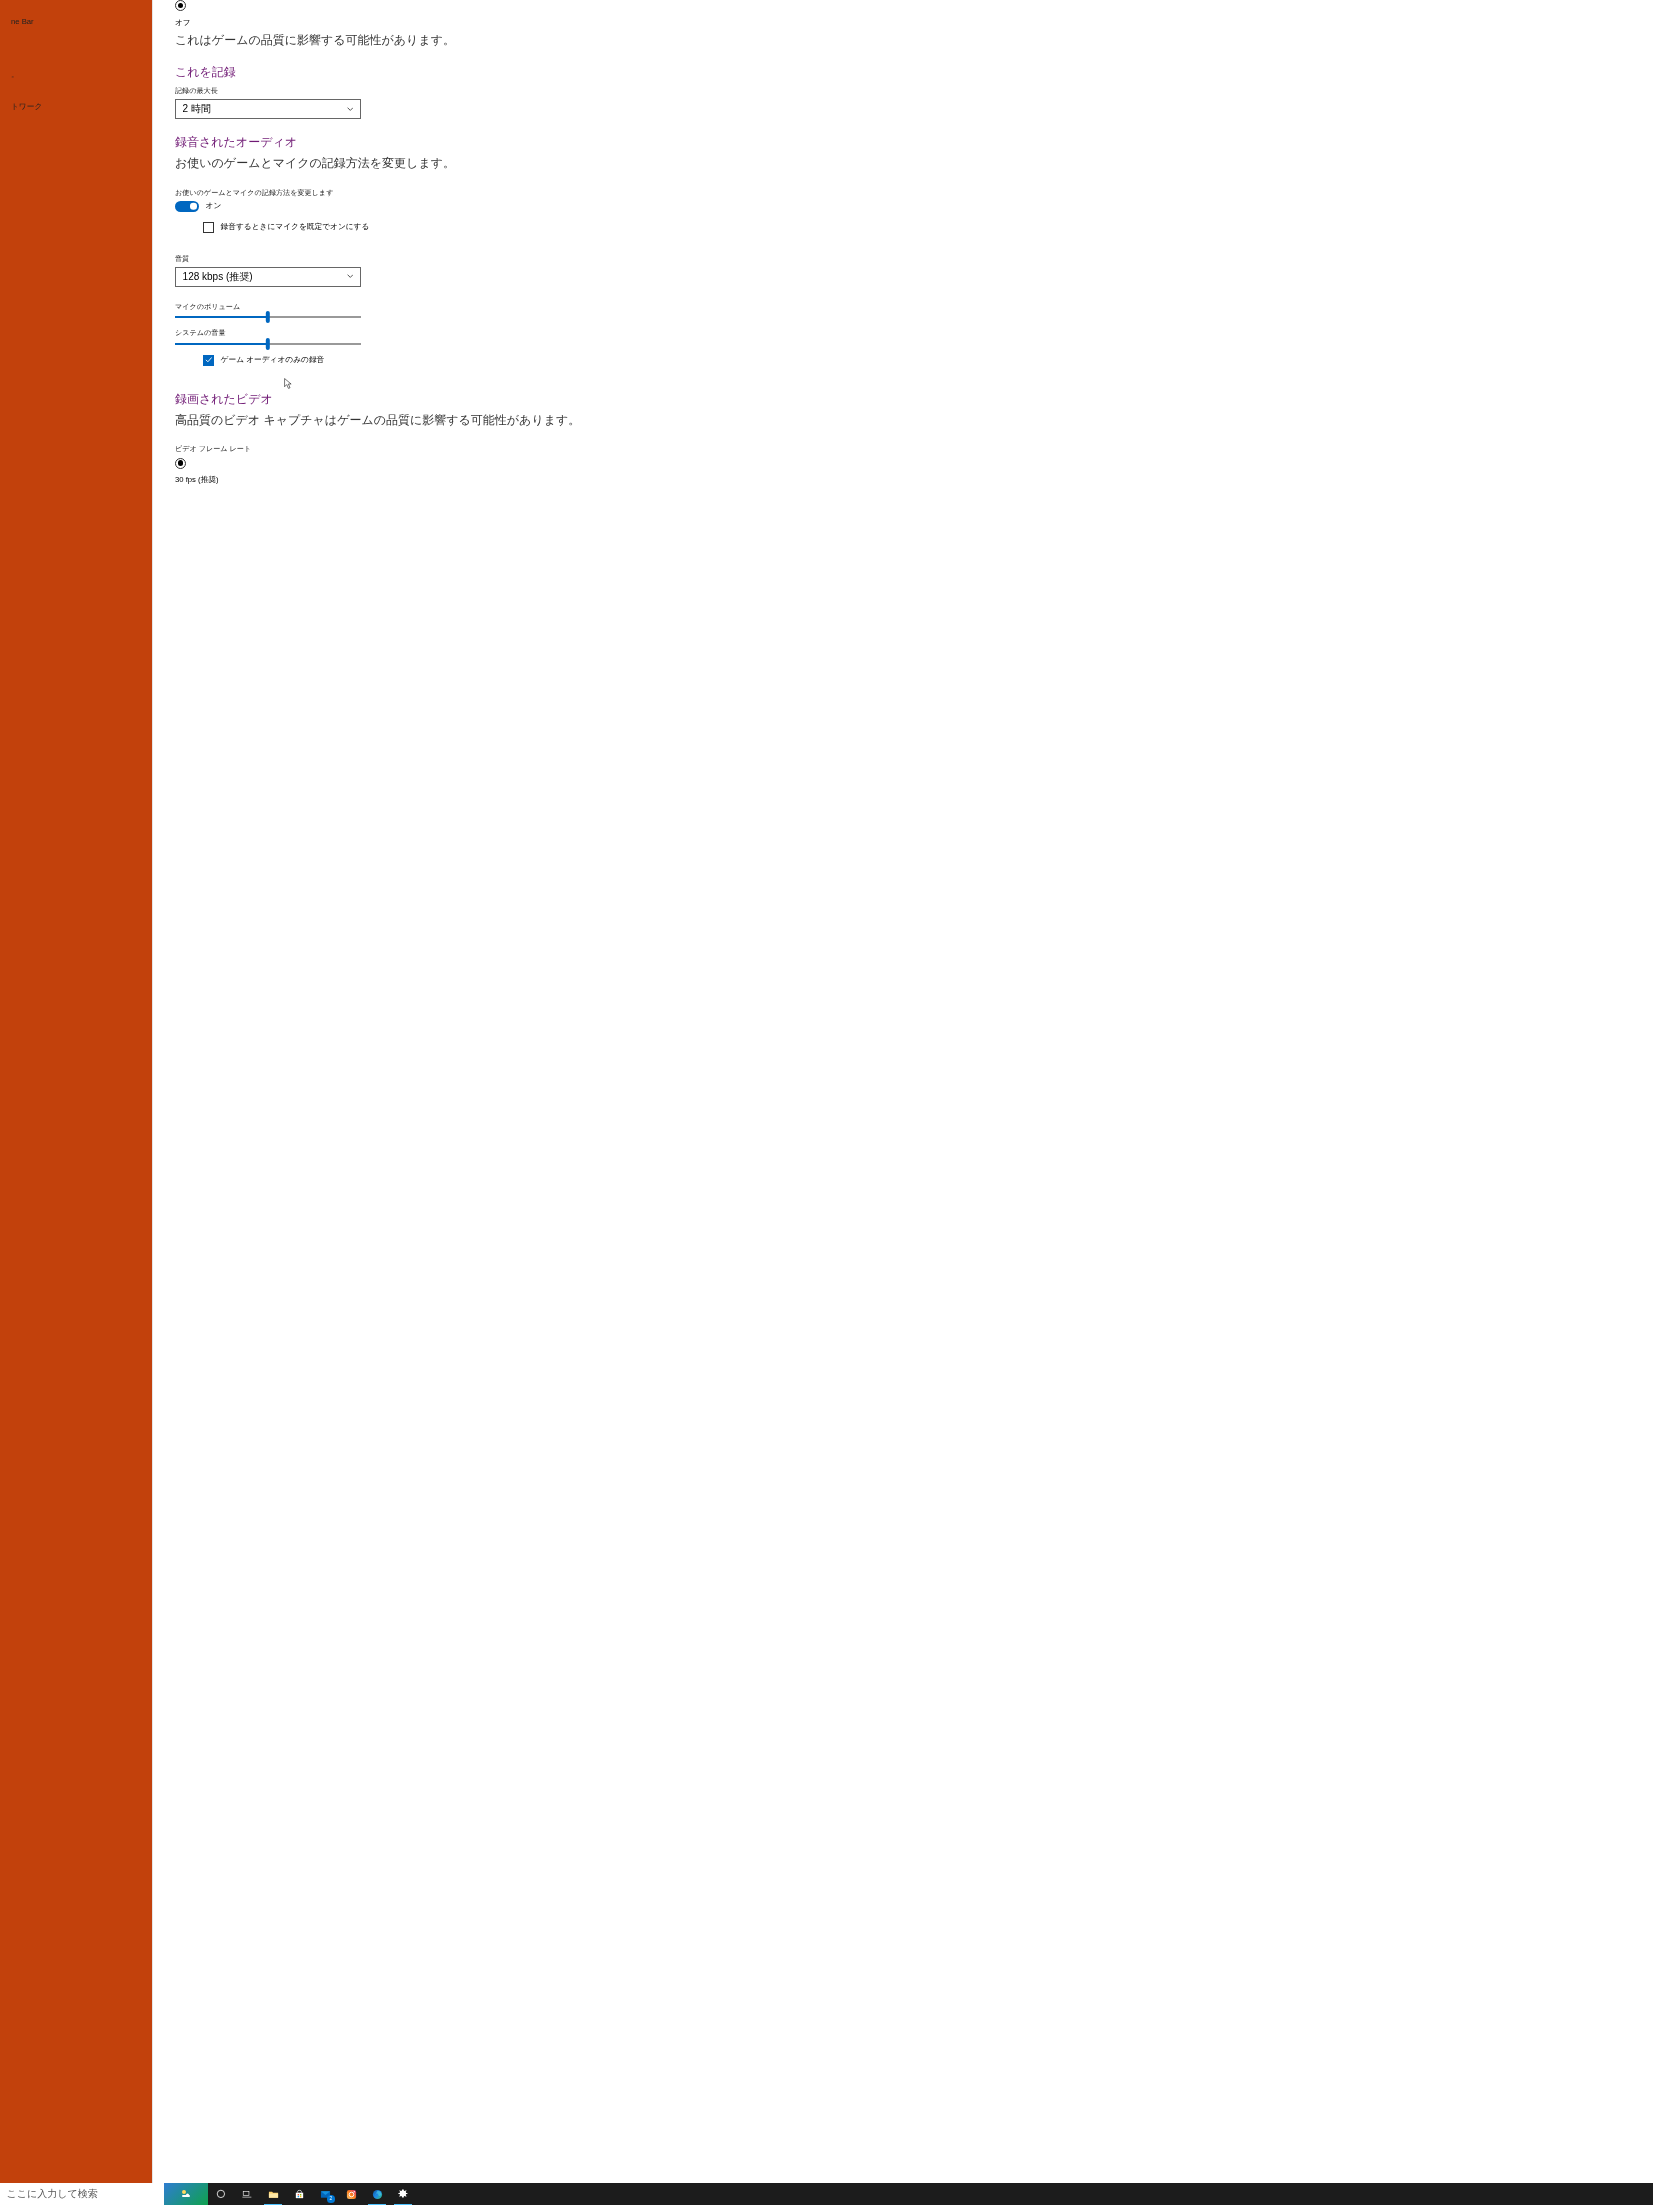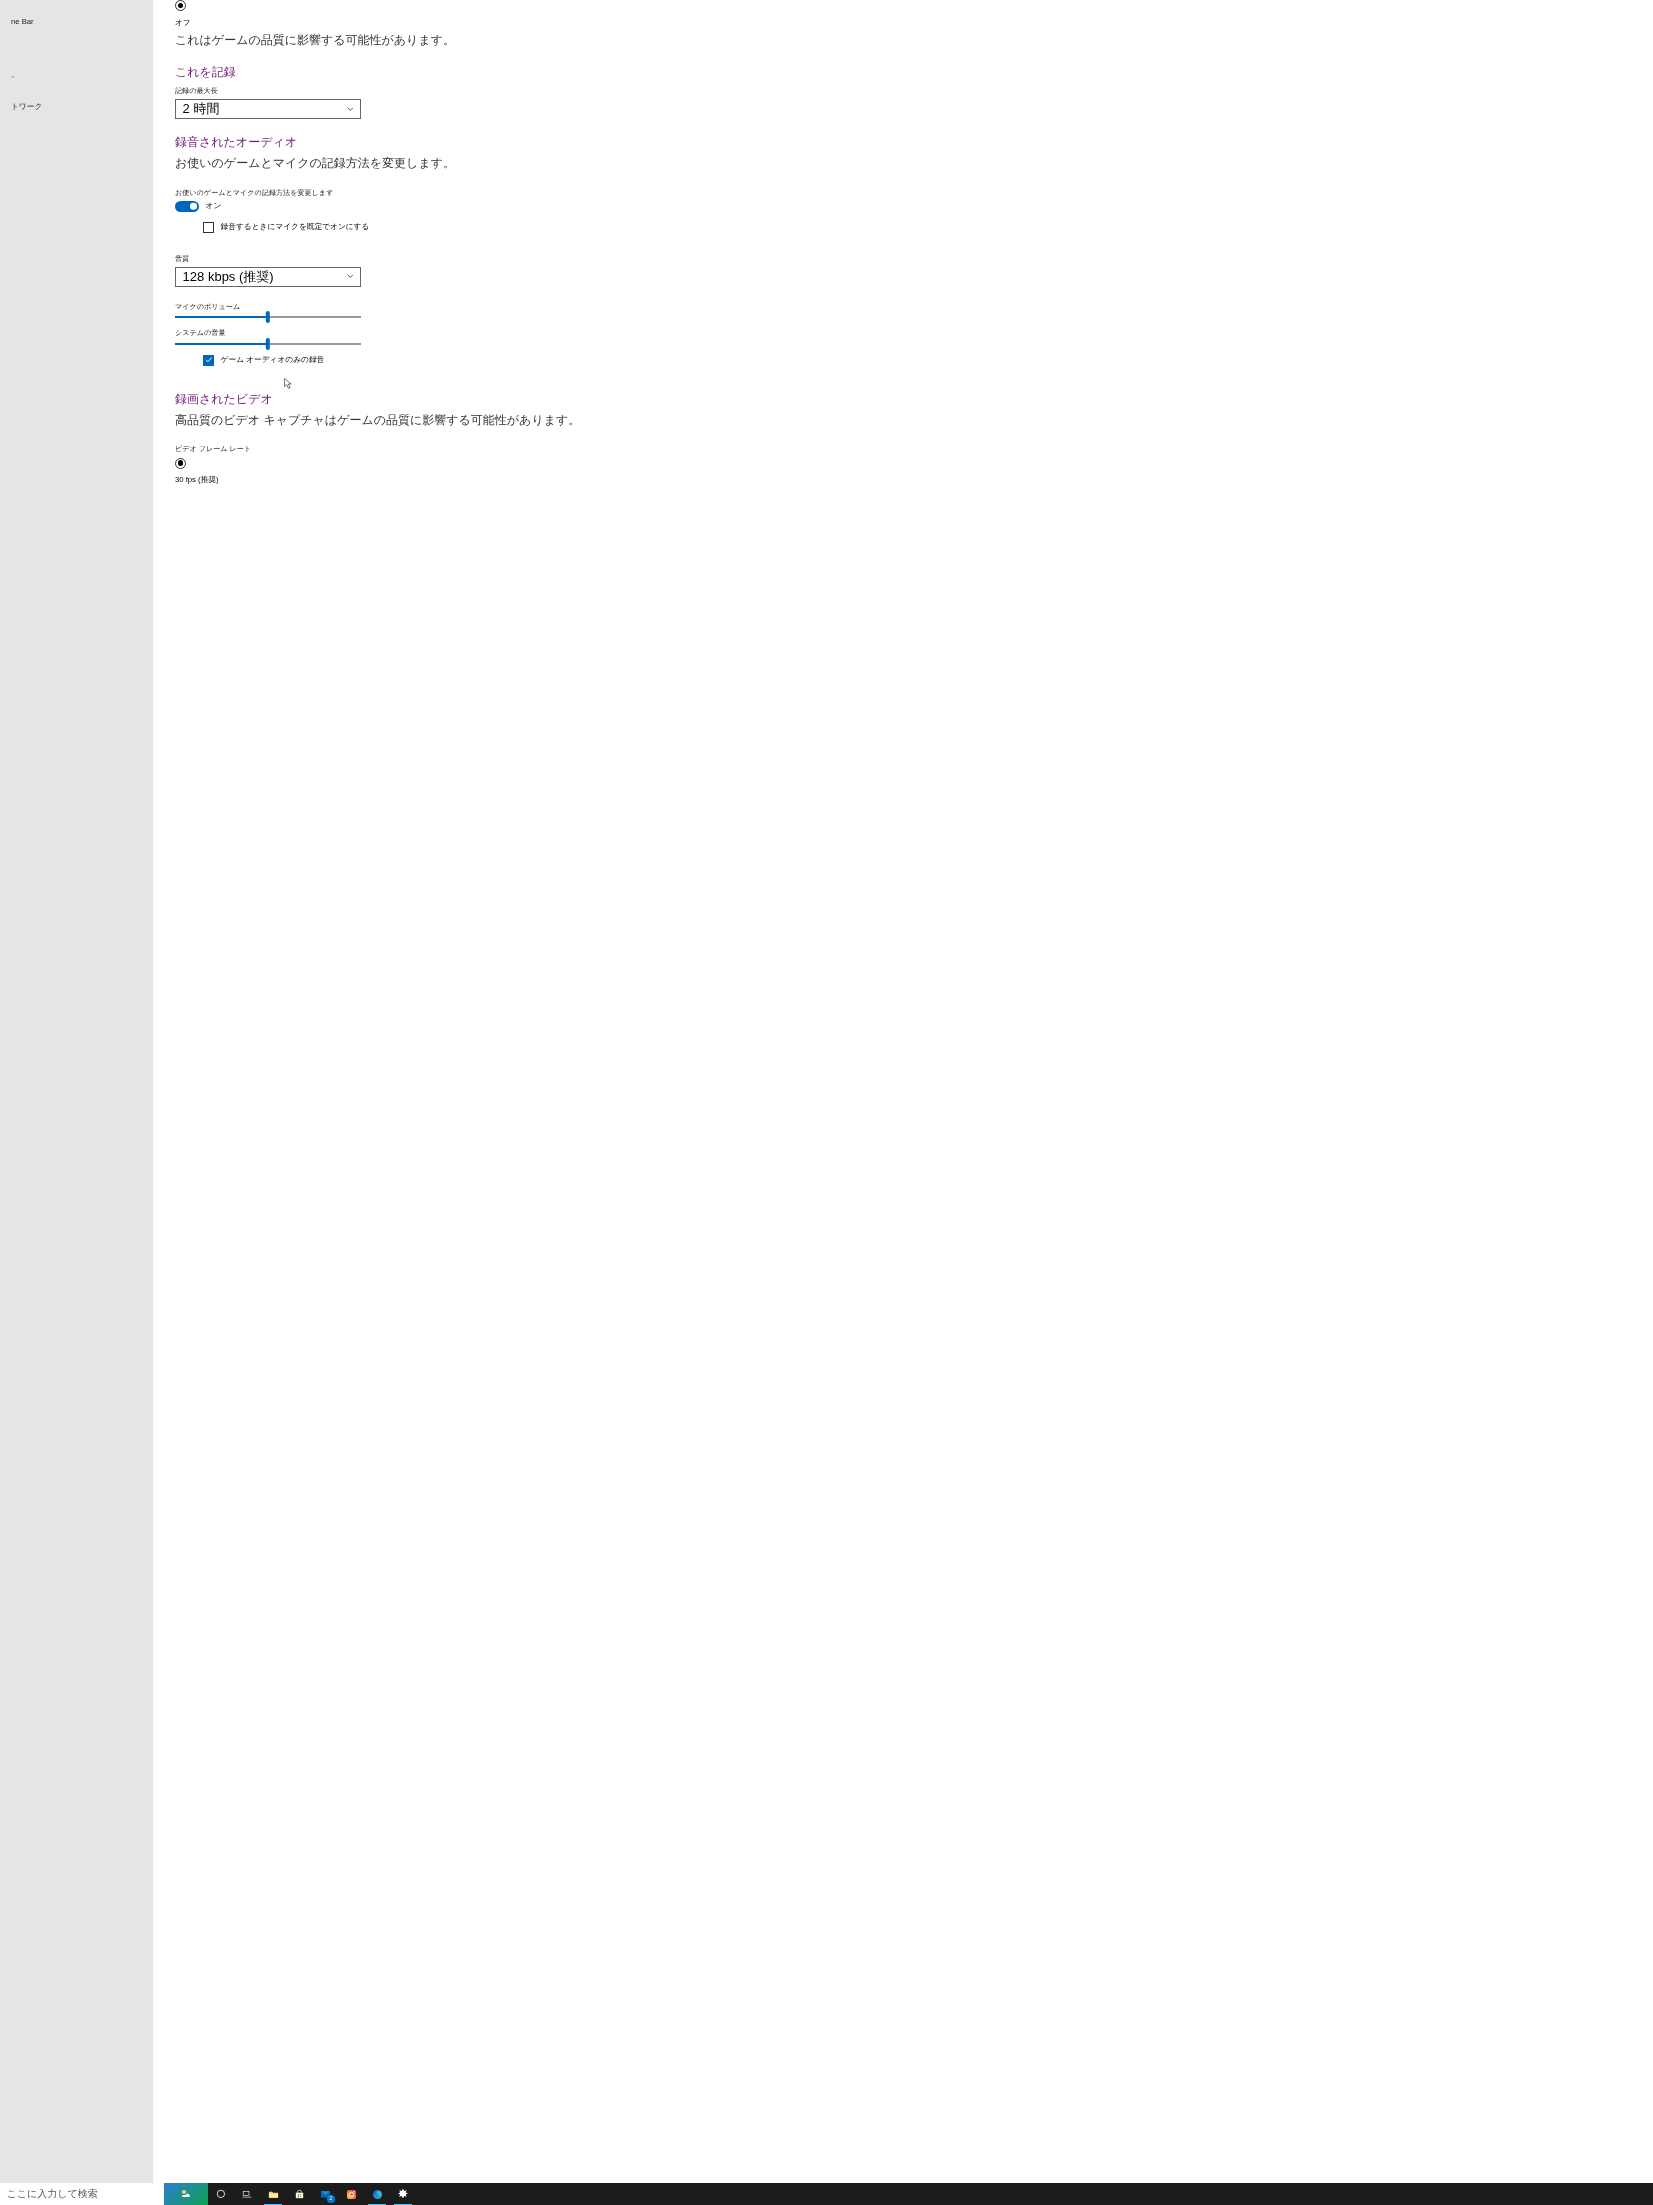--- a/index.html
+++ b/index.html
@@ -13,21 +13,21 @@
     }
     .app {
       display: flex;
       height: calc(100vh - 22px);
       background: #fff;
     }
     .sidebar {
       width: 153px;
       padding: 11px 0;
       border-right: 0.5px solid #e5e5e5;
-      background: #e5e5e5;
+      background: #c2410c;
     }
     .sidebar-item {
       padding: 5.5px 11px;
       font-size: 7.7px;
       cursor: pointer;
       color: #222;
     }
     .main {
       flex: 1;
       padding: 0 22px 22px 22px;
@@ -76,21 +76,21 @@
       width: 186px;
       height: 19.7px;
       border: 0.5px solid #666;
       background: #fff;
       display: flex;
       align-items: center;
       justify-content: space-between;
       padding: 0 6.6px;
       cursor: pointer;
       margin-bottom: 15.3px;
-      font-size: 13px;
+      font-size: 10px;
     }
     .chevron-down {
       width: 6.6px; height: 6.6px;
     }
     .chevron-down svg { display: block; }
     .toggle-row {
       display: flex;
       align-items: center;
       gap: 6.6px;
       margin-bottom: 9.8px;

